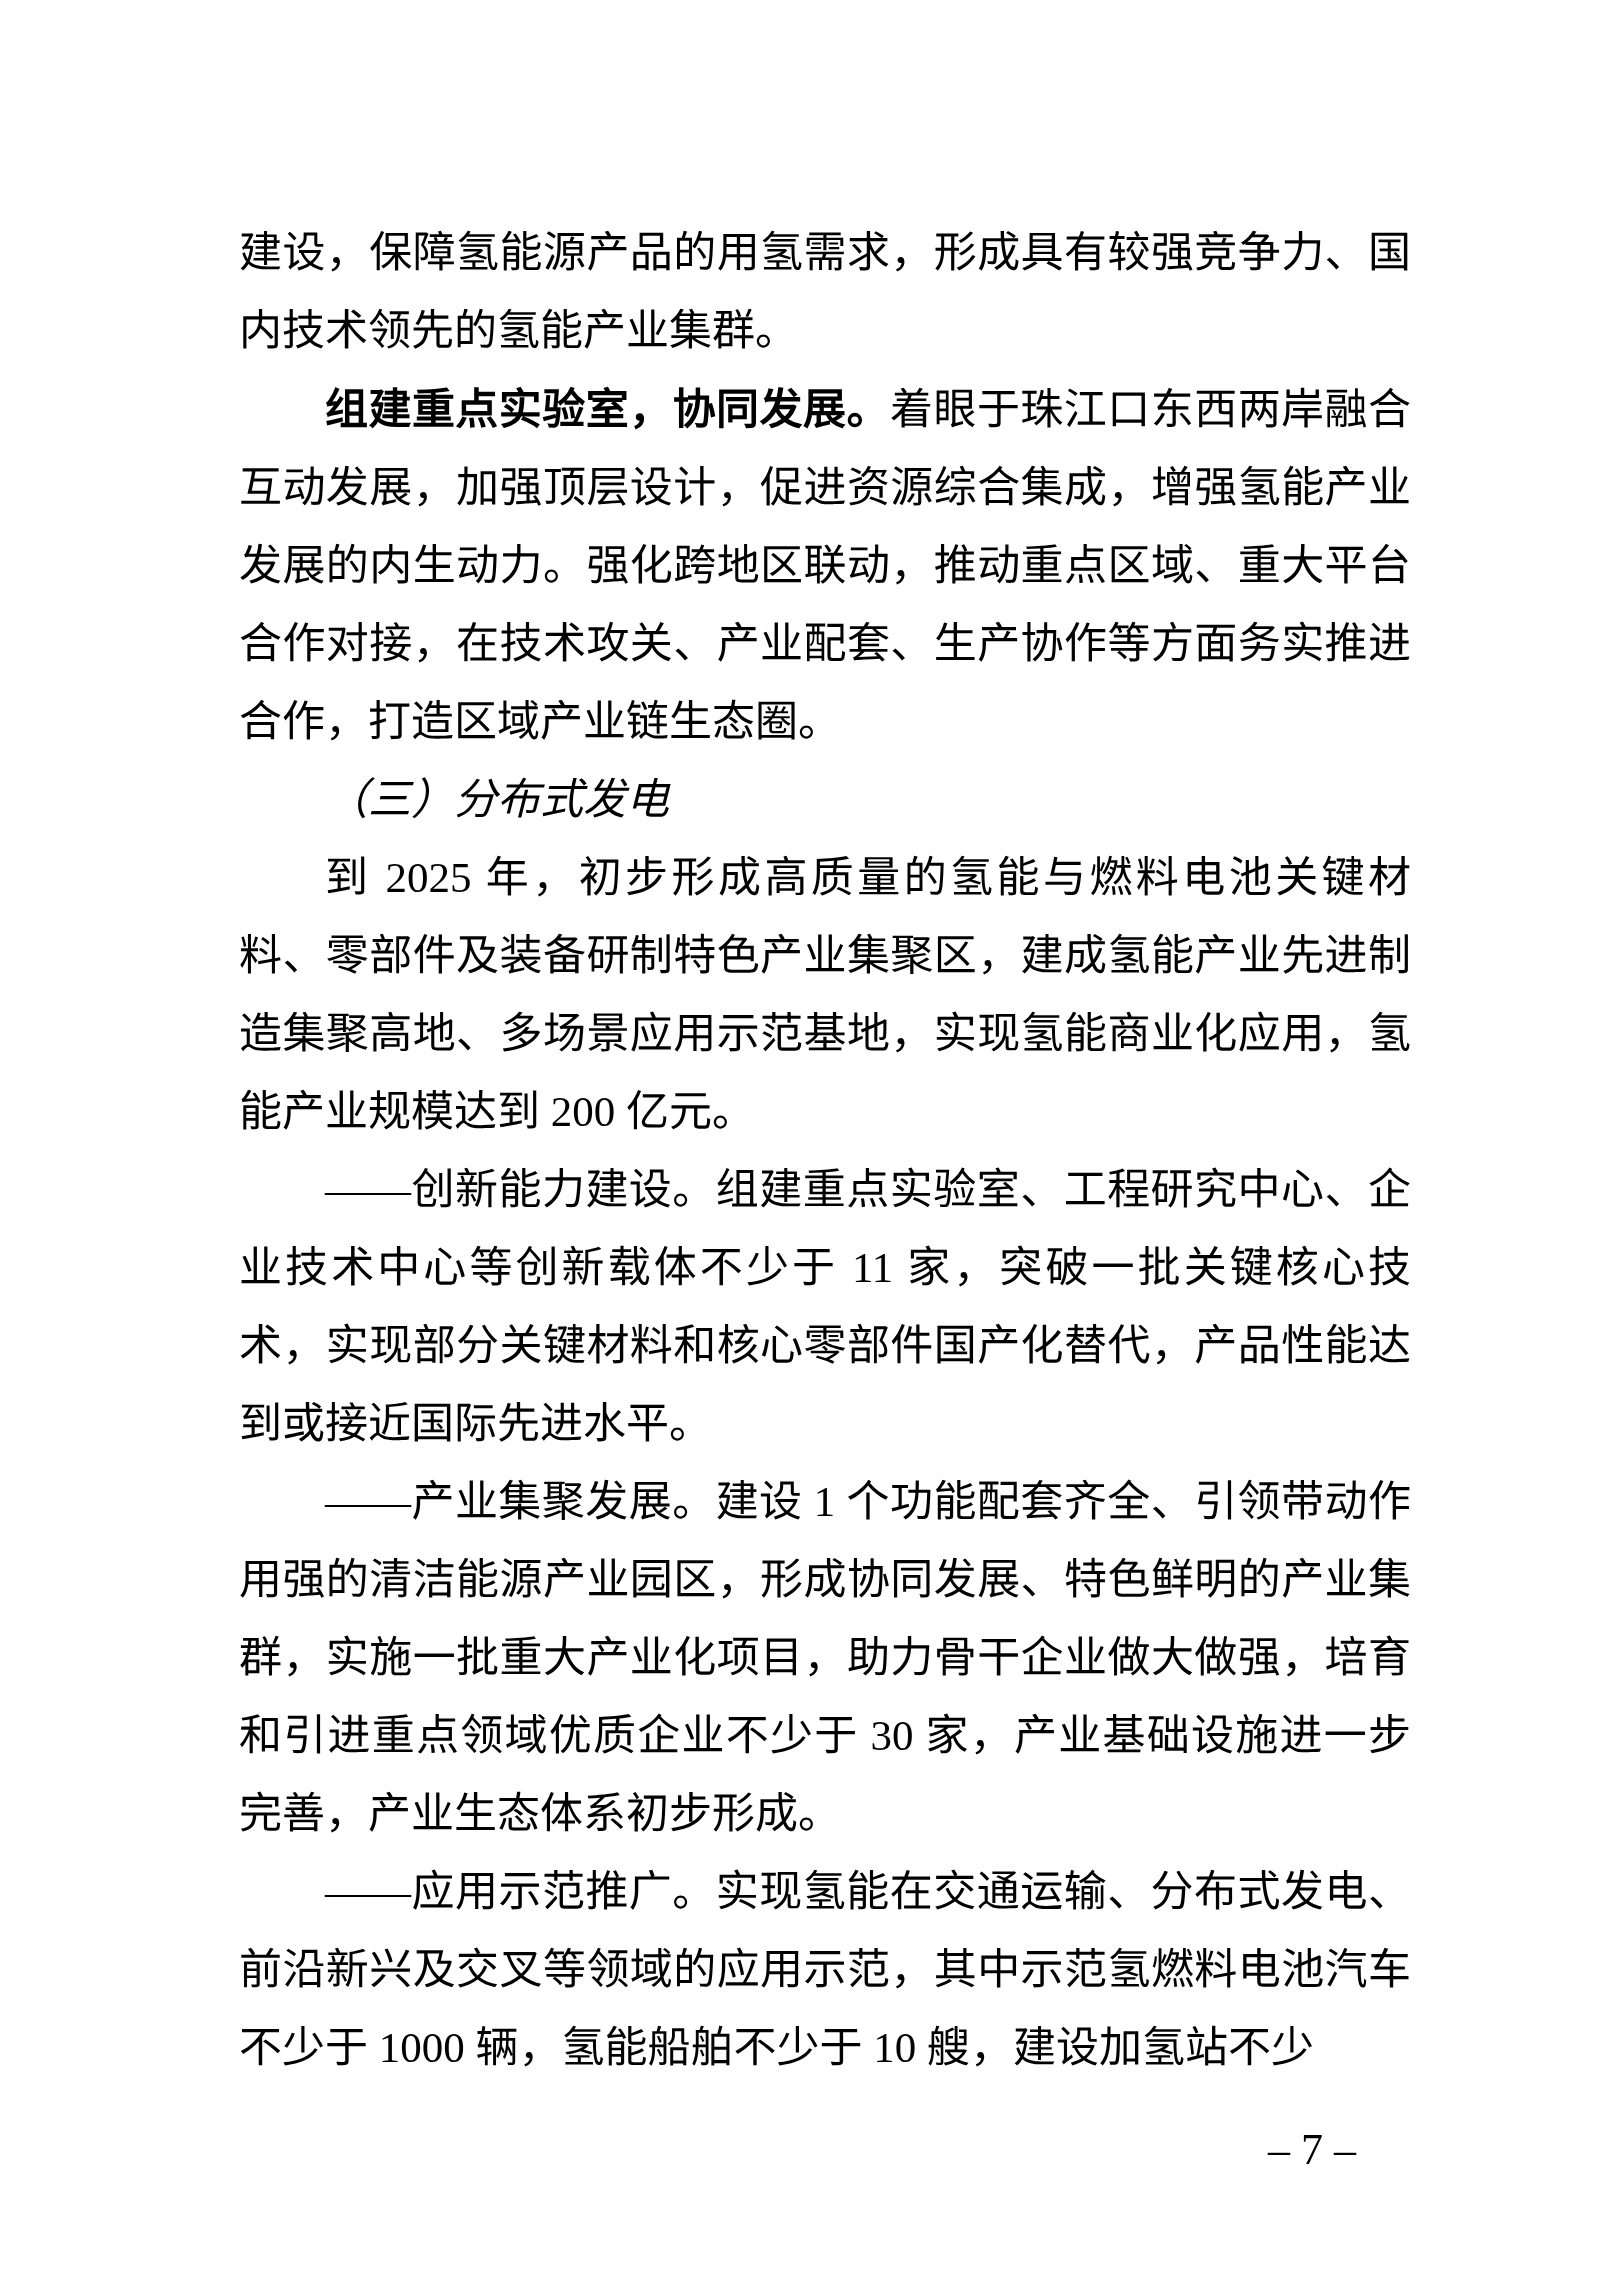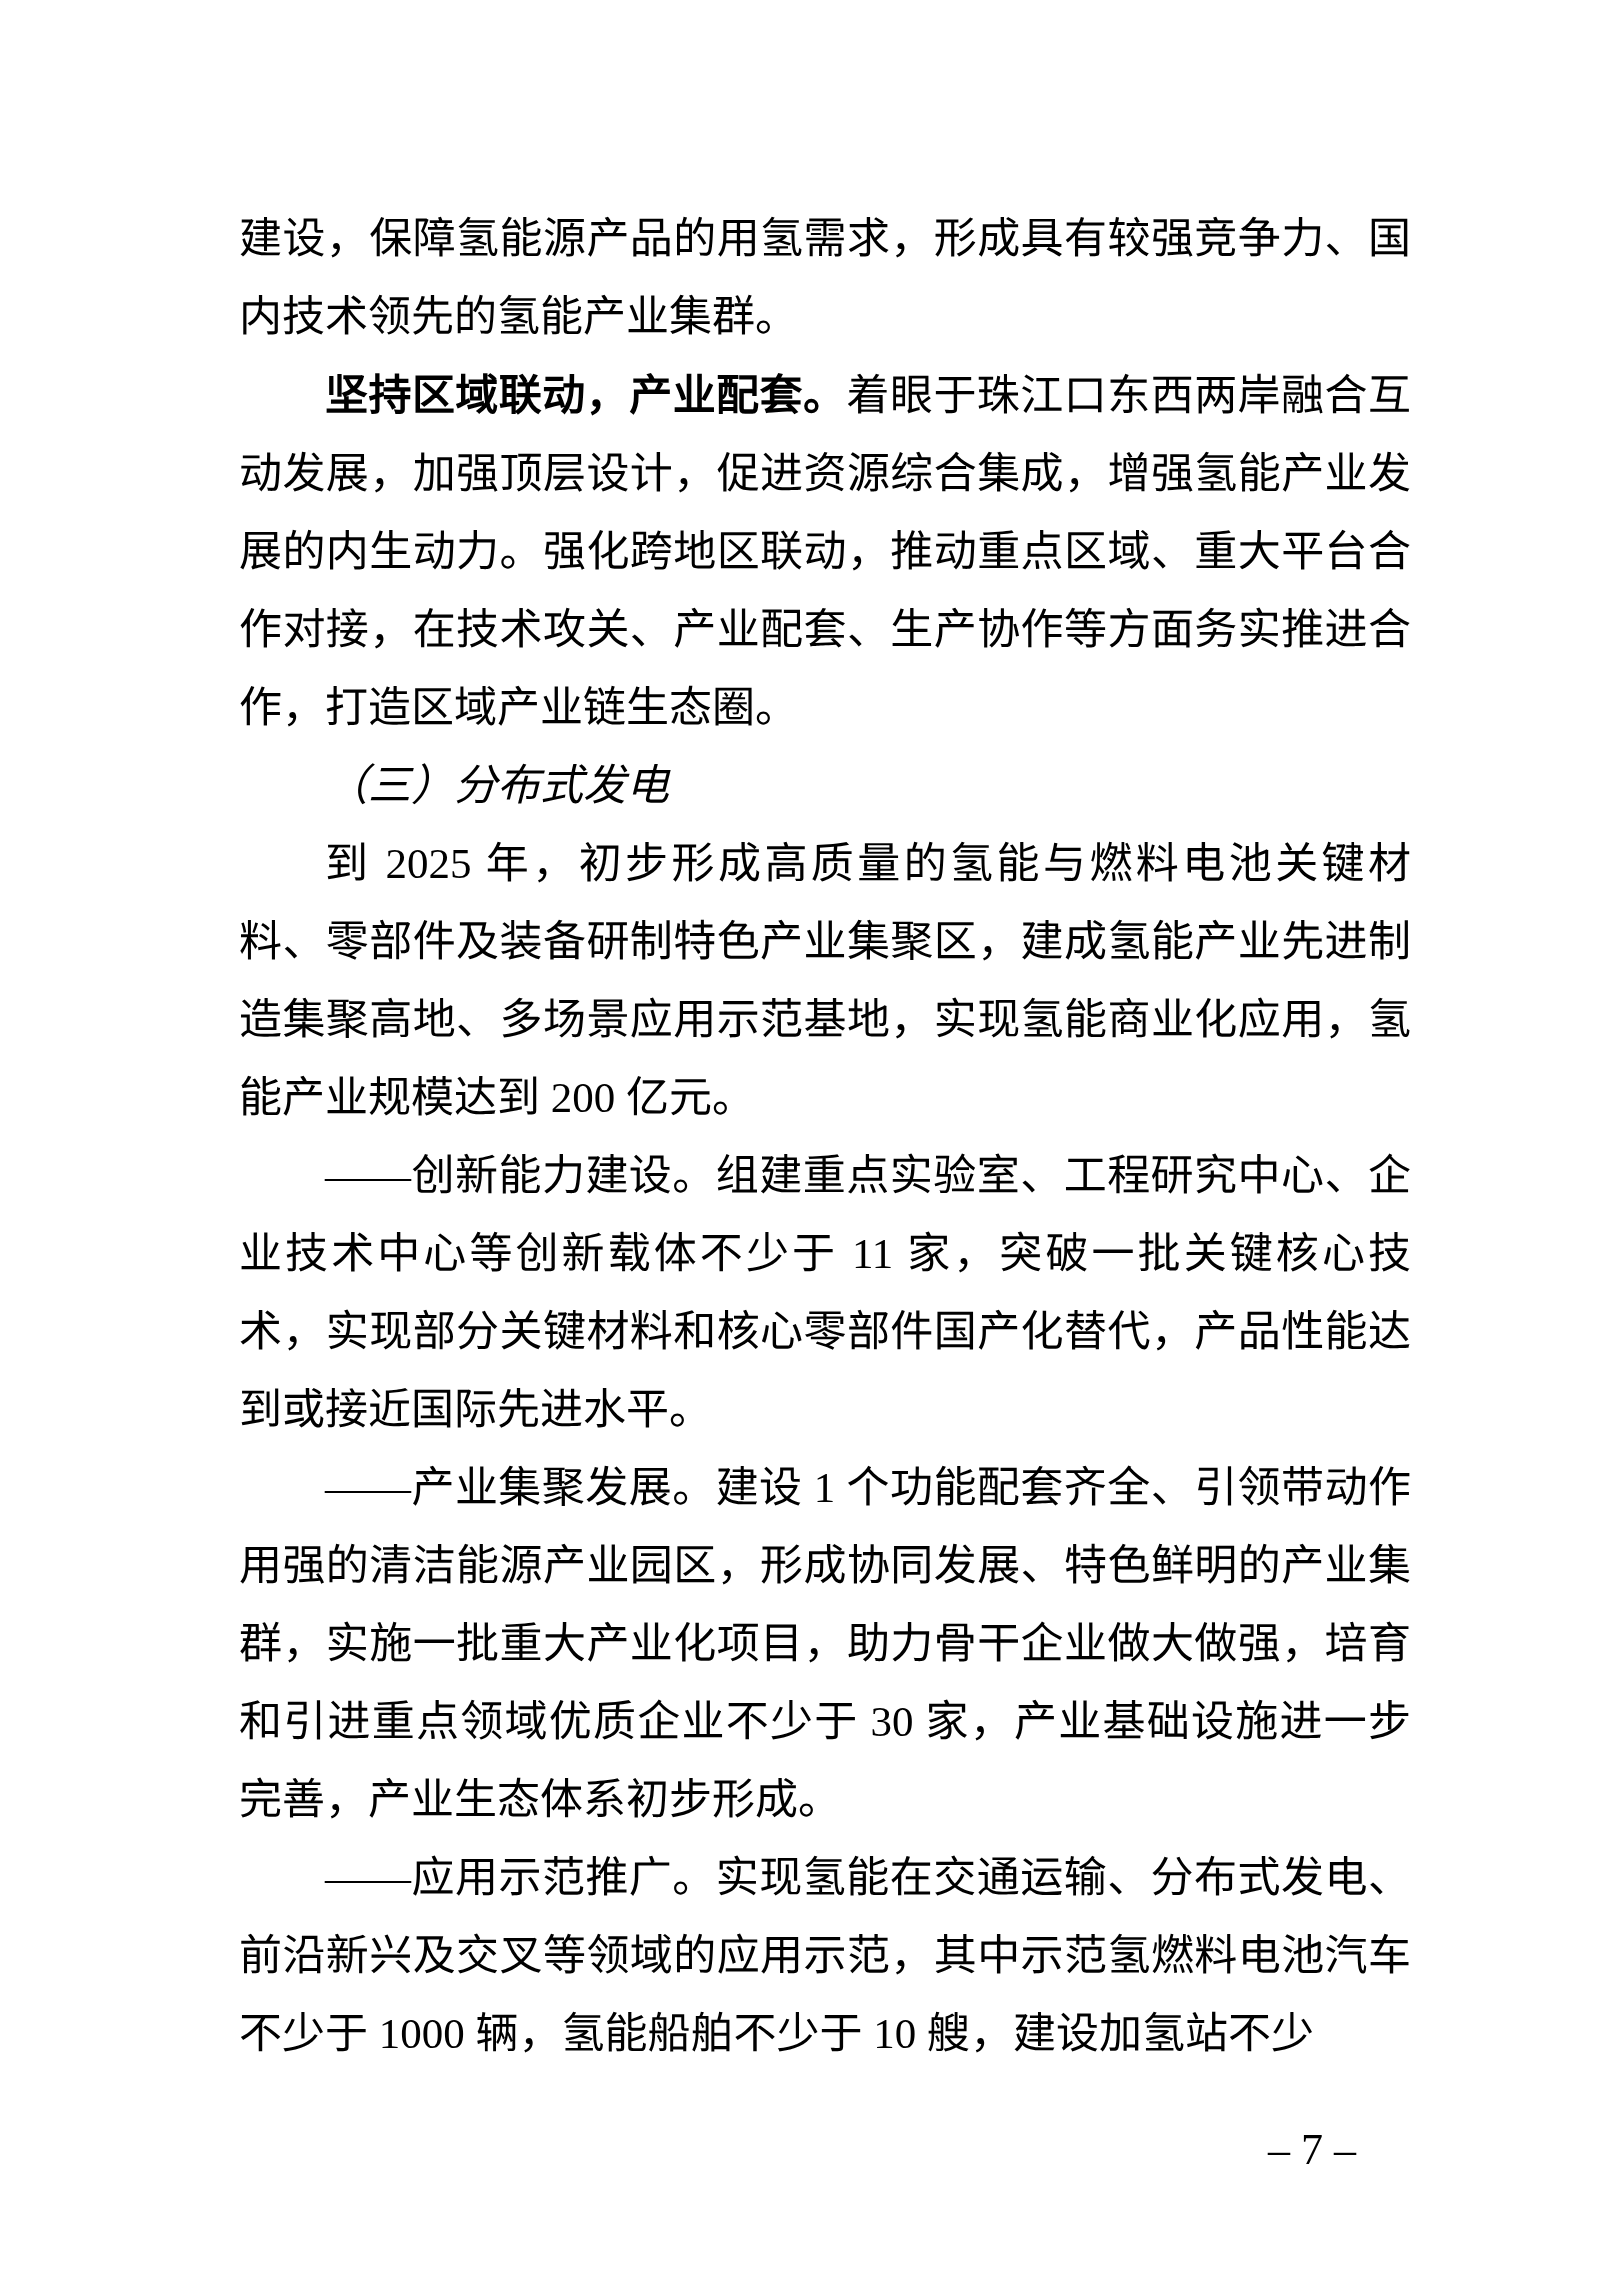--- a/index.html
+++ b/index.html
@@ -13,21 +13,21 @@
     height: 2293px;
     margin: 0 auto;
     background: #ffffff;
     overflow: hidden;
     font-family: "Liberation Serif", "DejaVu Serif", serif;
     color: #000000;
   }
   .text-block {
     position: absolute;
     left: 239px;
-    top: 200px;
+    top: 214px;
     width: 1172px;
   }
   .para {
     margin: 0;
     padding: 0;
     font-size: 43px;
     line-height: 78px;
     text-align: justify;
     text-justify: inter-character;
     letter-spacing: 0;
@@ -61,21 +61,21 @@
     color: #000000;
     white-space: pre;
   }
 </style>
 </head>
 <body>
 
 <div class="page">
   <main class="text-block">
       <p class="para"><span class="run-normal">建设，保障氢能源产品的用氢需求，形成具有较强竞争力、国内技术领先的氢能产业集群。</span></p>
-      <p class="para indent"><span class="run-bold">坚持区域联动，产业配套。</span><span class="run-normal">着眼于珠江口东西两岸融合互动发展，加强顶层设计，促进资源综合集成，增强氢能产业发展的内生动力。强化跨地区联动，推动重点区域、重大平台合作对接，在技术攻关、产业配套、生产协作等方面务实推进合作，打造区域产业链生态圈。</span></p>
+      <p class="para indent"><span class="run-bold">组建重点实验室，协同发展。</span><span class="run-normal">着眼于珠江口东西两岸融合互动发展，加强顶层设计，促进资源综合集成，增强氢能产业发展的内生动力。强化跨地区联动，推动重点区域、重大平台合作对接，在技术攻关、产业配套、生产协作等方面务实推进合作，打造区域产业链生态圈。</span></p>
       <p class="para indent"><span class="run-kaiti">（三）分布式发电</span></p>
       <p class="para indent"><span class="run-normal">到 2025 年，初步形成高质量的氢能与燃料电池关键材料、零部件及装备研制特色产业集聚区，建成氢能产业先进制造集聚高地、多场景应用示范基地，实现氢能商业化应用，氢能产业规模达到 200 亿元。</span></p>
       <p class="para indent"><span class="run-normal">——创新能力建设。组建重点实验室、工程研究中心、企业技术中心等创新载体不少于 11 家，突破一批关键核心技术，实现部分关键材料和核心零部件国产化替代，产品性能达到或接近国际先进水平。</span></p>
       <p class="para indent"><span class="run-normal">——产业集聚发展。建设 1 个功能配套齐全、引领带动作用强的清洁能源产业园区，形成协同发展、特色鲜明的产业集群，实施一批重大产业化项目，助力骨干企业做大做强，培育和引进重点领域优质企业不少于 30 家，产业基础设施进一步完善，产业生态体系初步形成。</span></p>
       <p class="para indent"><span class="run-normal">——应用示范推广。实现氢能在交通运输、分布式发电、前沿新兴及交叉等领域的应用示范，其中示范氢燃料电池汽车不少于 1000 辆，氢能船舶不少于 10 艘，建设加氢站不少</span></p>
     </main>
   <div class="page-number">– 7 –</div>
 </div>
 
 

